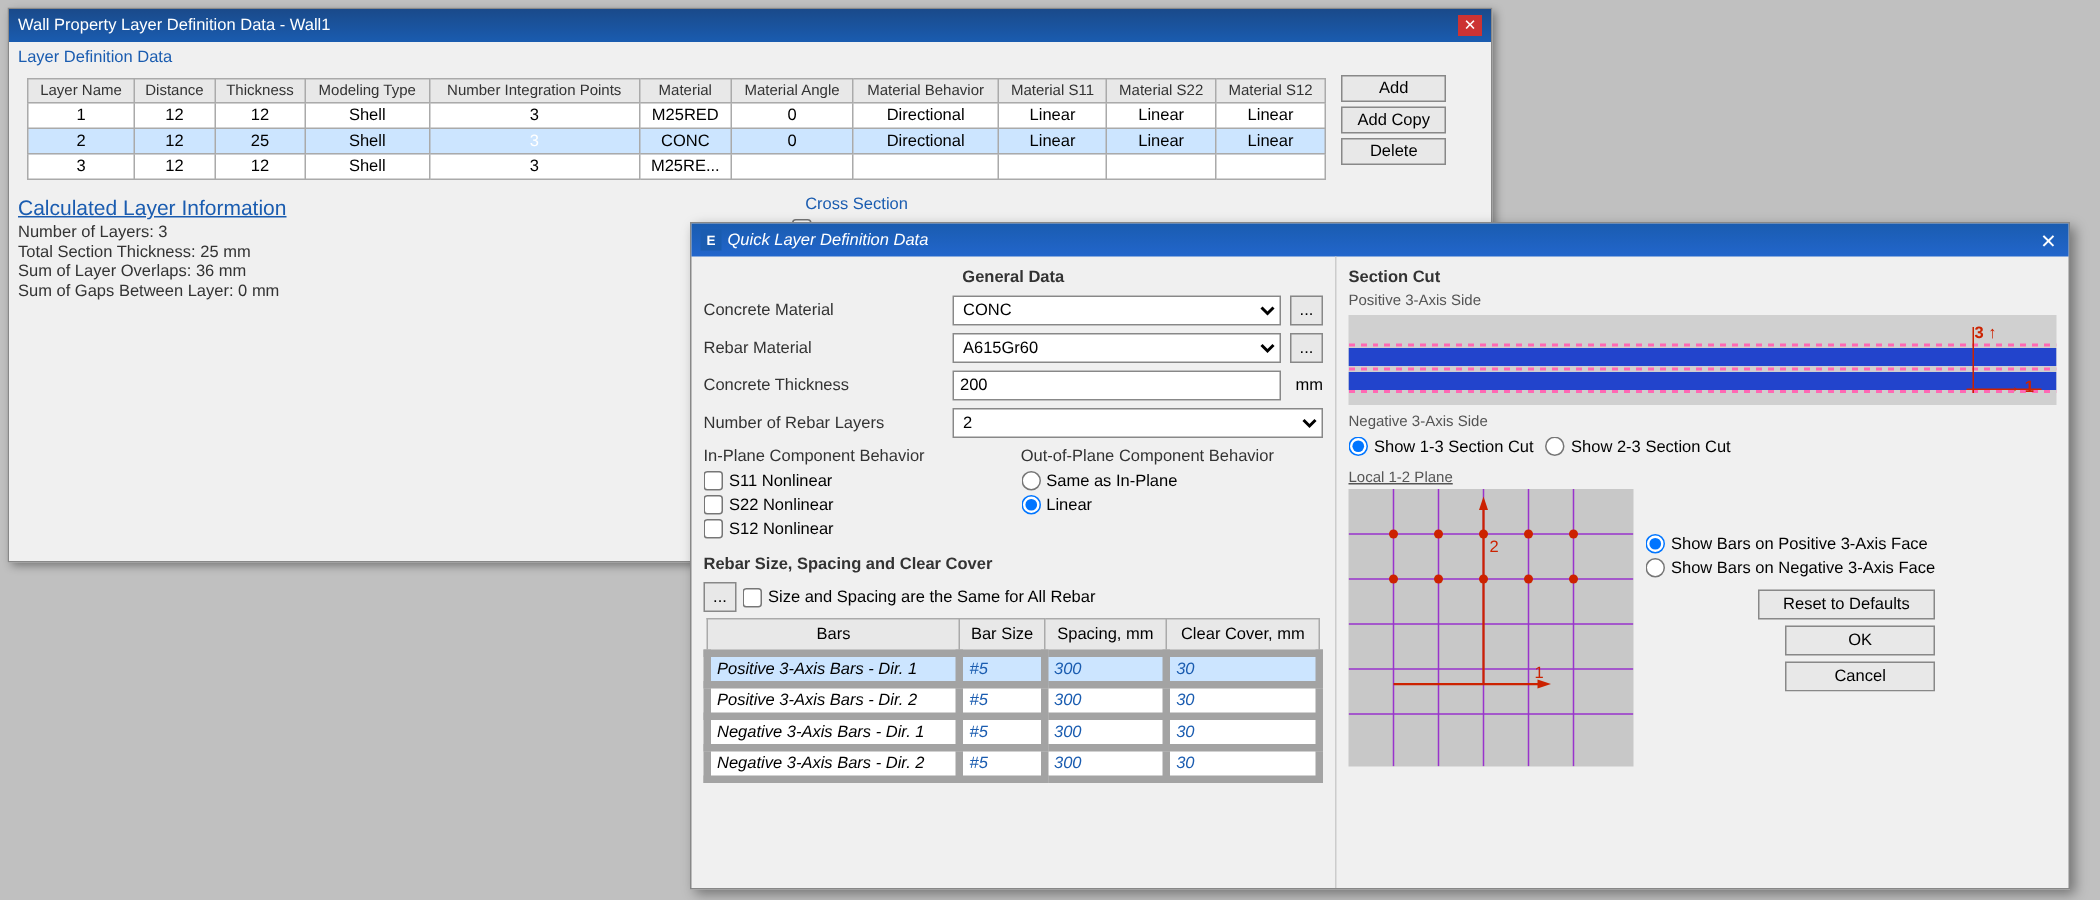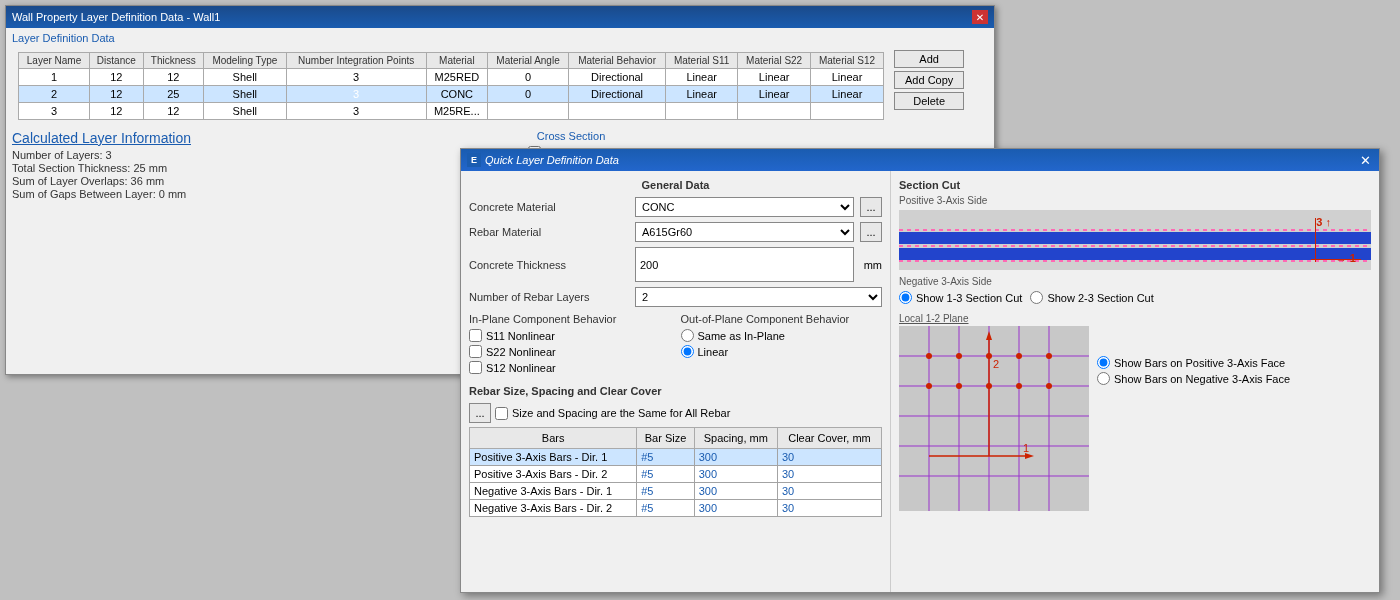--- a/index.html
+++ b/index.html
@@ -226,21 +226,21 @@
       margin-bottom: 5px;
       gap: 6px;
     }
     .form-label {
       flex: 0 0 160px;
       font-size: 11px;
       color: #333;
     }
     .form-input {
       flex: 1;
-      height: 35px;
+      height: 20px;
       border: 1px solid #888;
       padding: 1px 4px;
       font-size: 11px;
     }
     .form-select {
       flex: 1;
       height: 20px;
       border: 1px solid #888;
       padding: 1px 2px;
       font-size: 11px;
@@ -281,23 +281,24 @@
       font-size: 11px;
     }
     .rebar-table th {
       background: #e8e8e8;
       border: 1px solid #aaa;
       padding: 4px 4px;
       text-align: center;
       font-weight: normal;
     }
     .rebar-table td {
-      border: 1px solid #a3a3a3;
+      border: 5px solid #a3a3a3;
       padding: 2px 4px;
       background: white;
+      font-style: italic;
     }
     .rebar-table tr.sel-row td { background: #cce5ff; }
     .rebar-table td.blue-cell { color: #1a5cb0; }
     .section-cut-title { font-size: 11px; color: #333; font-weight: bold; margin-bottom: 4px; }
     .section-cut-subtitle { font-size: 10px; color: #555; margin-bottom: 4px; }
 
     .section-view-horiz {
       width: 100%;
       height: 60px;
       background: #d0d0d0;
@@ -681,17 +682,22 @@
         <div class="right-radio-col" style="padding-top:30px;">
           <div class="radio-row">
             <input type="radio" name="bars" checked="" style="">
             <span>Show Bars on Positive 3-Axis Face</span>
           </div>
           <div class="radio-row">
             <input type="radio" name="bars" style="">
             <span>Show Bars on Negative 3-Axis Face</span>
           </div>
 
+          <div class="action-btns">
+            <button class="action-btn">Reset to Defaults</button>
+            <button class="action-btn">OK</button>
+            <button class="action-btn">Cancel</button>
+          </div>
         </div>
       </div>
     </div>
   </div>
 </div>
 
 </body></html>

